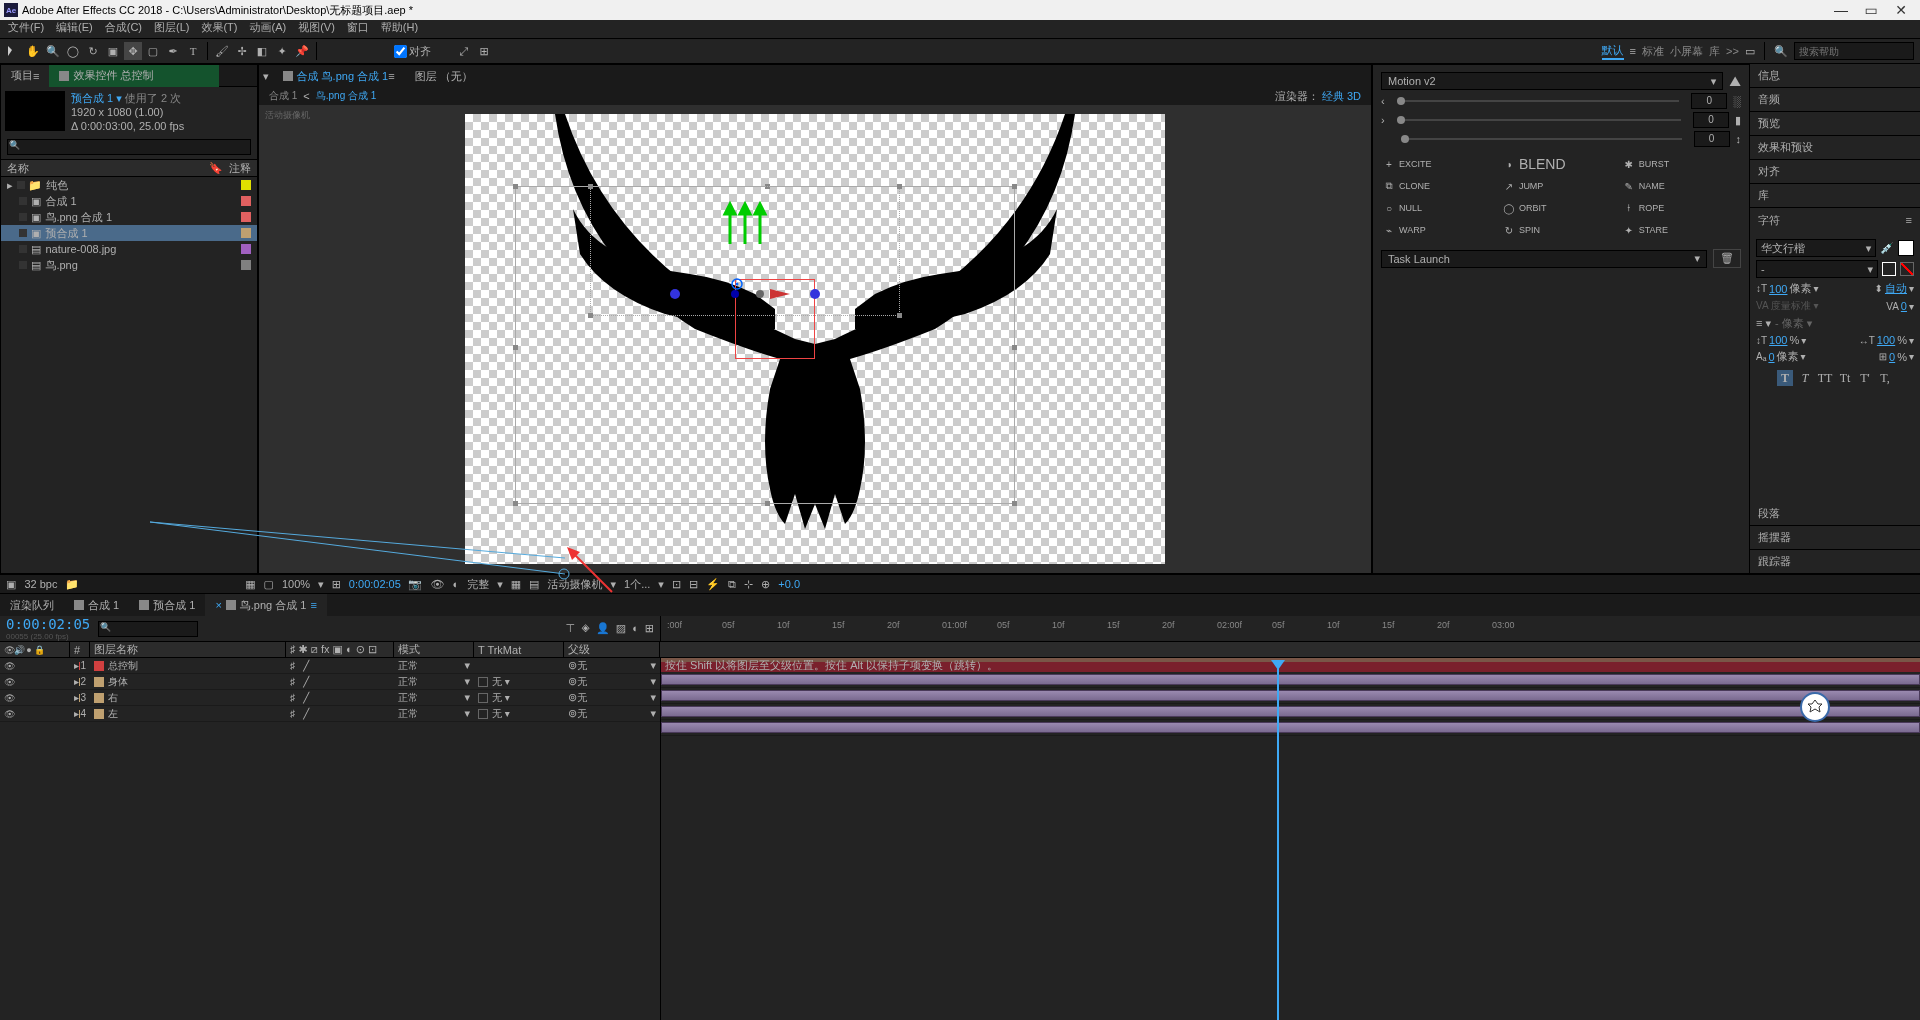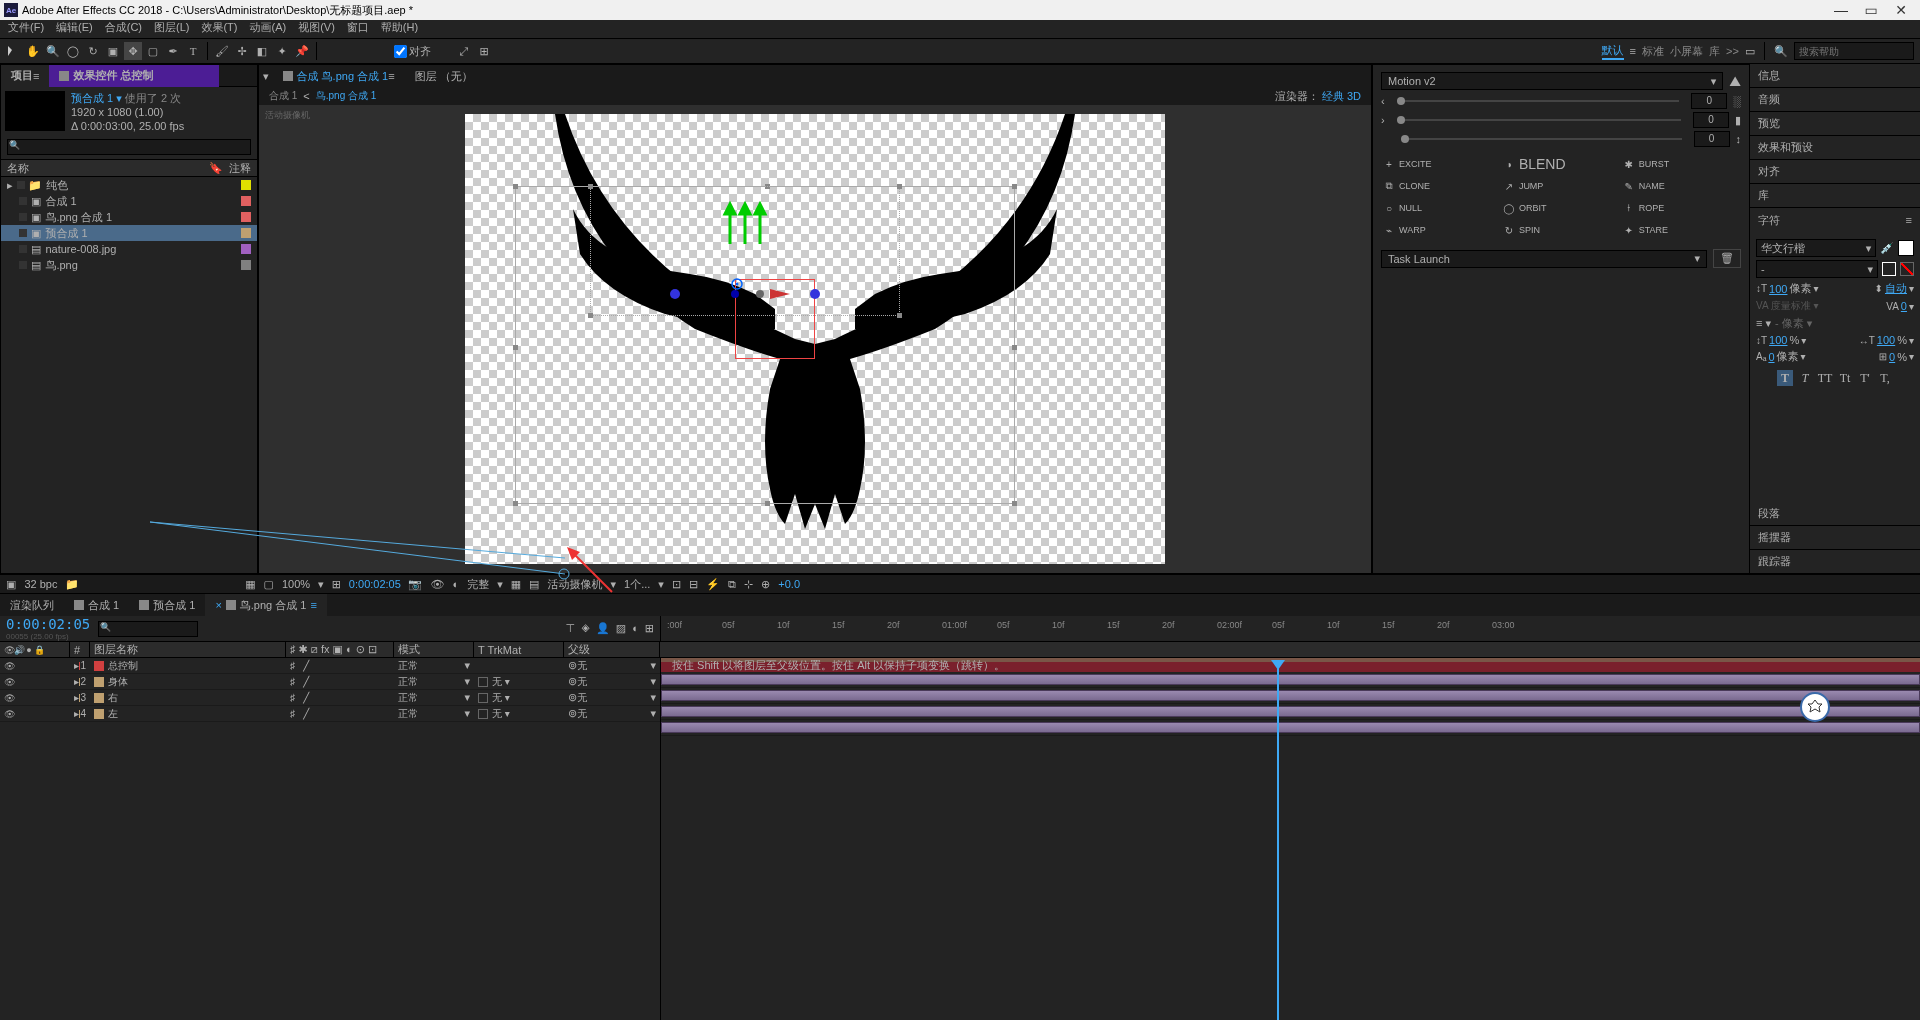--- a/index.html
+++ b/index.html
@@ -13,22 +13,22 @@
 .toolbar { height: 26px; background: #232323; border-top: 1px solid #000; border-bottom: 1px solid #000; display: flex; align-items: center; padding: 0 4px; gap: 2px; position: relative; }
 .toolbar .tool { width: 18px; height: 18px; display: flex; align-items: center; justify-content: center; }
 .toolbar .tool.active { background: #454545; }
 .toolbar .sep { width: 1px; height: 18px; background: #000; margin: 0 3px; }
 .toolbar .right { position: absolute; right: 6px; display: flex; align-items: center; gap: 6px; }
 .toolbar .ws-item { padding: 2 8px; font-size: 11px; color: #888; }
 .toolbar .ws-item.active { color: #3fa9f5; border-bottom: 2px solid #3fa9f5; }
 .toolbar .search { width: 120px; height: 18px; background: #1a1a1a; border: 1px solid #000; padding: 0 4px; font-size: 10px; }
 .main { display: flex; height: 510px; }
 .panel { background: #232323; border: 1px solid #000; display: flex; flex-direction: column; }
-.panel-tabs { height: 22px; background: #1a1a1a; display: flex; align-items: center; border-bottom: 1px solid #000; font-weight: bold; }
-.panel-tab { padding: 0 10px; height: 22px; display: flex; align-items: center; background: #4c1d95; font-size: 11px; }
+.panel-tabs { height: 22px; background: #1a1a1a; display: flex; align-items: center; border-bottom: 1px solid #000; }
+.panel-tab { padding: 0 10px; height: 22px; display: flex; align-items: center; background: #14532d; font-size: 11px; }
 .panel-tab.active { background: #232323; }
 .panel-body { flex: 1; overflow: hidden; }
 .project-panel { width: 258px; }
 .project-info { height: 50px; display: flex; padding: 4px; gap: 6px; }
 .project-thumb { width: 60px; height: 40px; background: #000; }
 .project-meta { font-size: 10px; line-height: 14px; }
 .project-search { height: 22px; padding: 2px 6px; }
 .project-search input { width: 100%; height: 16px; background: #1a1a1a; border: 1px solid #000; color: #888; padding: 0 14px; font-size: 10px; }
 .project-header { height: 18px; background: #2b2b2b; display: flex; align-items: center; padding: 0 6px; border-top: 1px solid #000; border-bottom: 1px solid #000; }
 .project-item { height: 16px; display: flex; align-items: center; padding: 0 6px; gap: 4px; }
@@ -91,21 +91,21 @@
 .tl-cols { height: 16px; display: flex; background: #2b2b2b; border-bottom: 1px solid #000; font-size: 10px; }
 .tl-col { display: flex; align-items: center; padding: 0 4px; border-right: 1px solid #000; }
 .tl-body { flex: 1; display: flex; }
 .tl-layer-list { width: 660px; }
 .tl-layer-row { height: 16px; display: flex; align-items: center; border-bottom: 1px solid #1a1a1a; }
 .tl-cell { display: flex; align-items: center; padding: 0 4px; font-size: 10px; height: 100%; }
 .tl-track-area { flex: 1; position: relative; border-left: 1px solid #000; }
 .tl-track-row { height: 16px; border-bottom: 1px solid #1a1a1a; position: relative; }
 .tl-bar { position: absolute; top: 2px; bottom: 2px; background: linear-gradient(#9a8ab0,#7a6a90); border: 1px solid #4a3a5a; }
 .tl-work { position: absolute; top: 0; height: 4px; background: #2a6; }
-.tl-hint { position: absolute; top: 0; left: 0; right: 0; height: 14px; background: rgba(180,30,50,0.6); font-size: 10px; color: #fff; padding: 0 11px; }
+.tl-hint { position: absolute; top: 0; left: 0; right: 0; height: 14px; background: rgba(180,30,50,0.6); font-size: 10px; color: #fff; padding: 0 4px; }
 .badge { position: absolute; width: 30px; height: 30px; background: #fff; border: 2px solid #3a6aaa; border-radius: 50%; display: flex; align-items: center; justify-content: center; }
 .eye { width: 10px; font-size: 9px; text-align: center; }
 .ae-link { color: #3fa9f5; }
 </style>
 </head>
 <body>
 
 <div class="titlebar">
   <span class="ae-icon">Ae</span>
   <span style="color:#000">Adobe After Effects CC 2018 - C:\Users\Administrator\Desktop\无标题项目.aep *</span>

